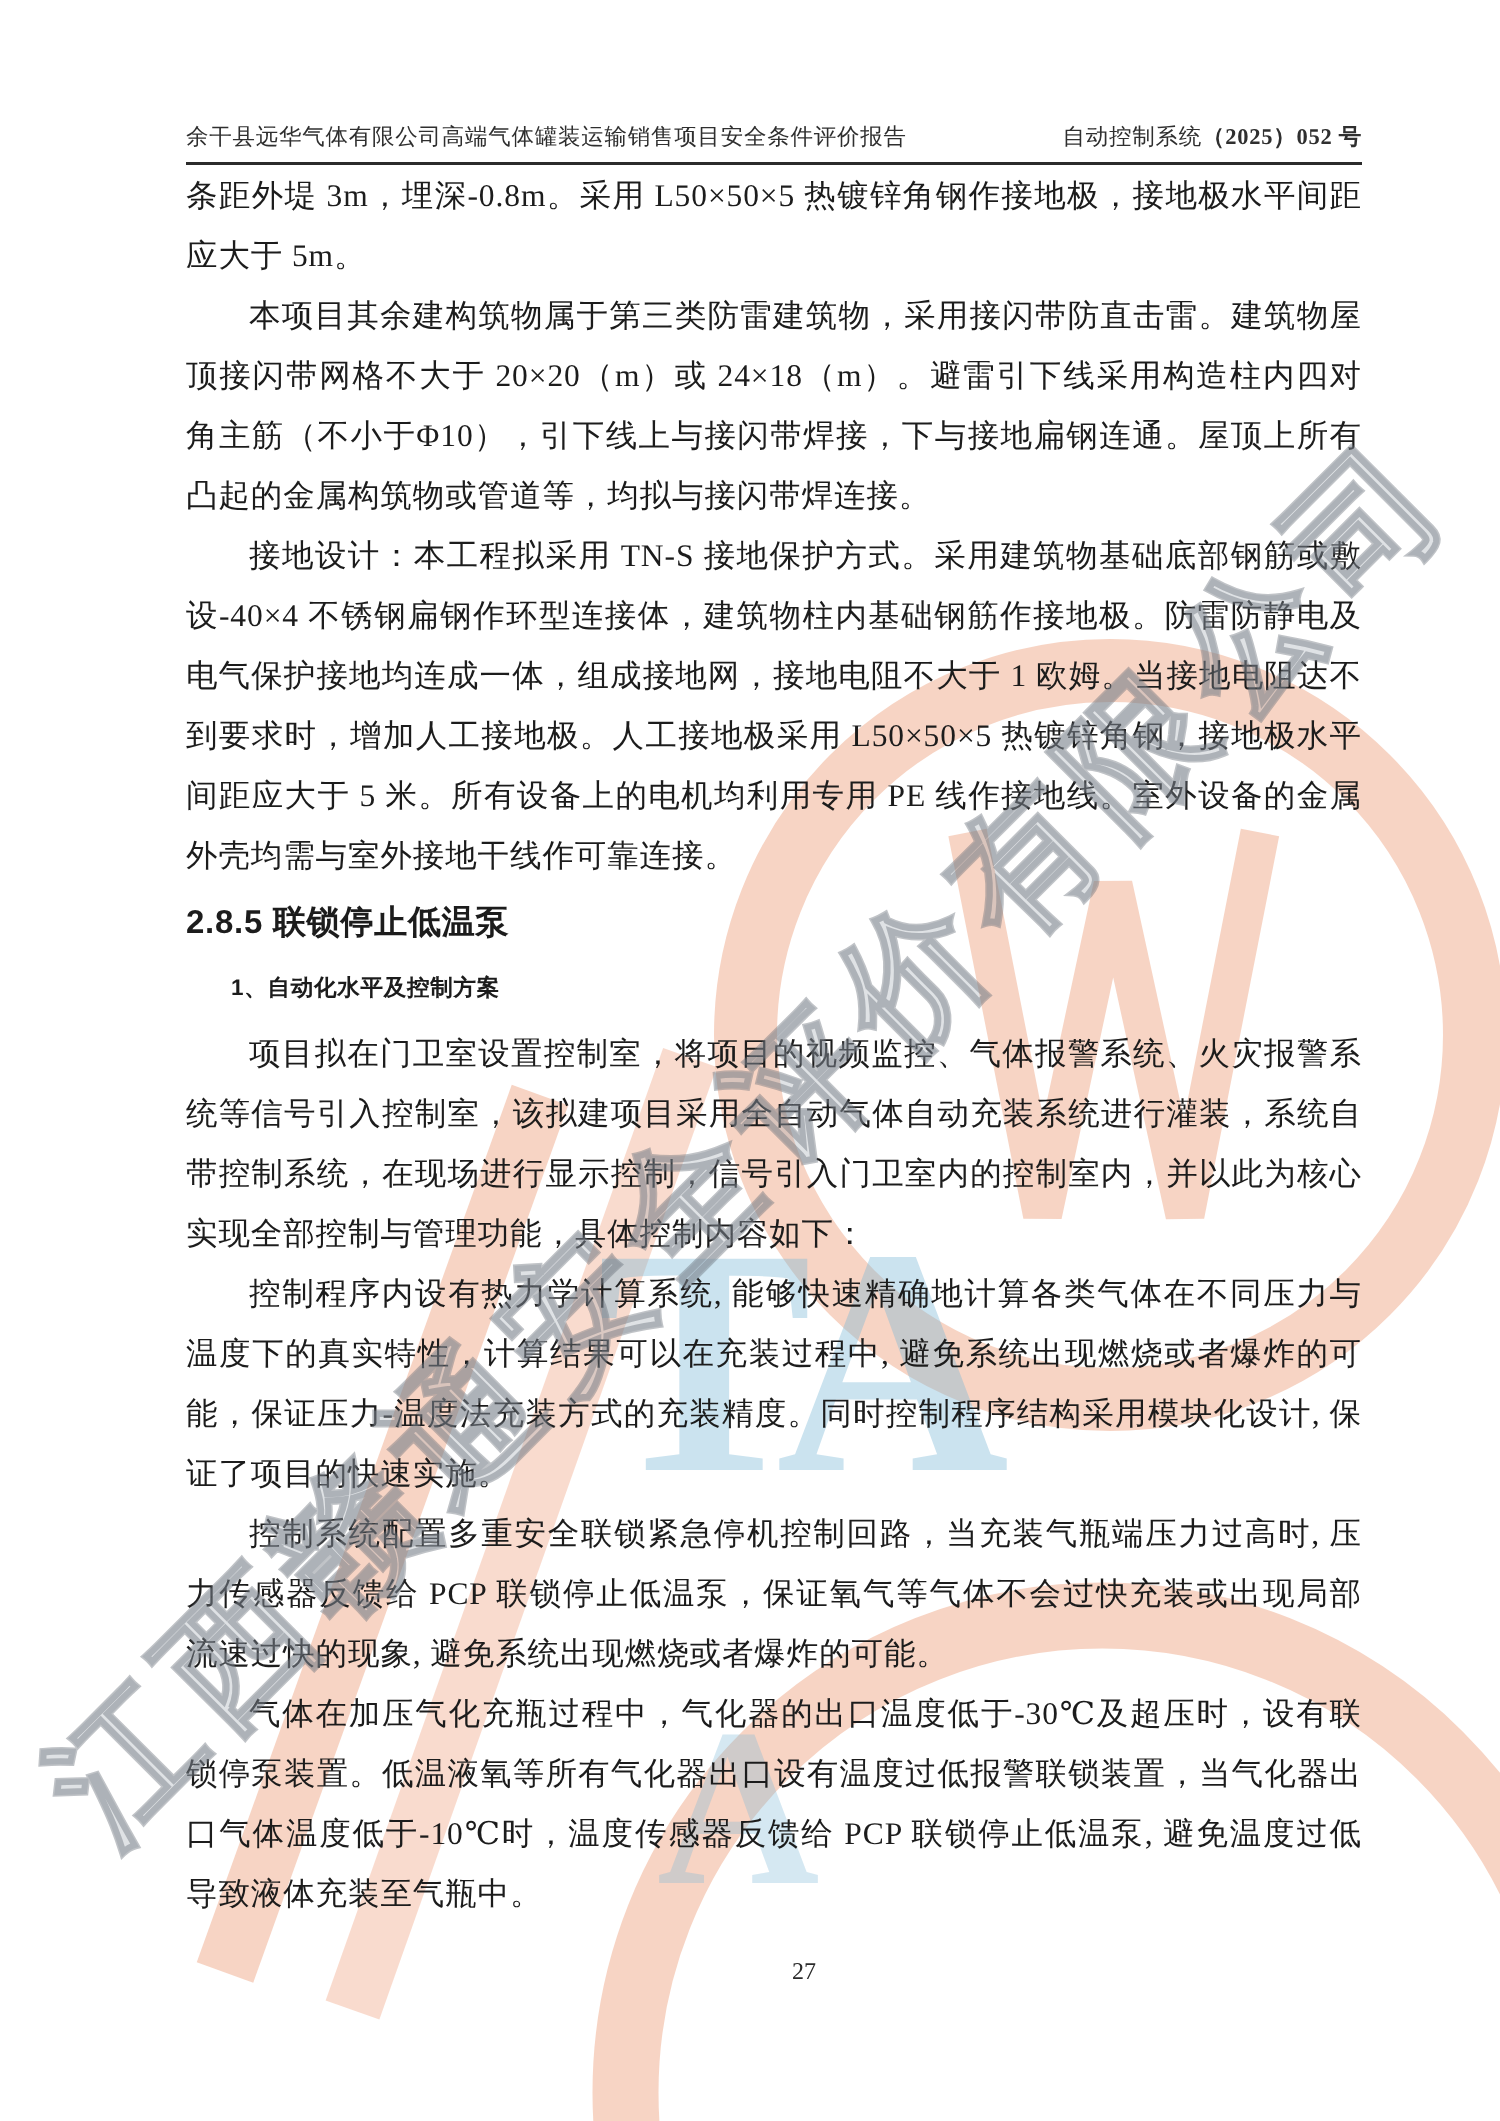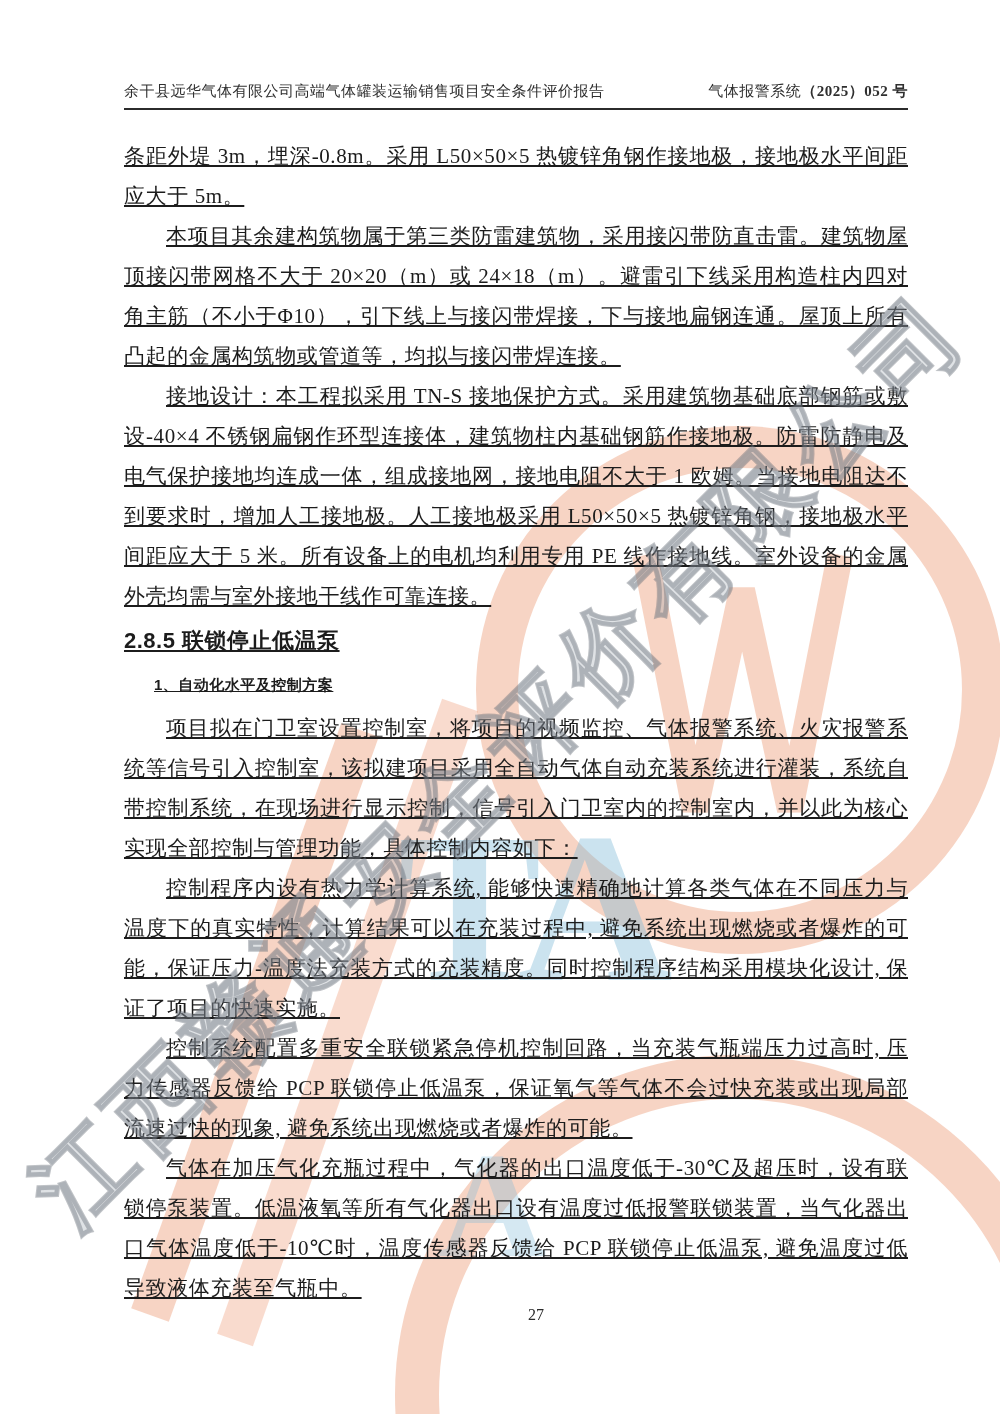--- a/index.html
+++ b/index.html
@@ -37,21 +37,21 @@
   }
   
   .content{position:relative;z-index:1;padding:0 92px 0 124px;}
   .hdr{
     display:flex;justify-content:space-between;align-items:flex-end;
     padding-top:82px;padding-bottom:7px;
     border-bottom:2px solid #2b2b2b;
     font-size:15px;color:#2f2f2f;letter-spacing:0.5px;
   }
   .hdr .num b{font-weight:bold;}
-  .bodytext{margin-top:26px;font-size:21px;line-height:40px;text-align:justify;letter-spacing:0.6px;text-decoration:underline;}
+  .bodytext{font-size:21px;line-height:40px;text-align:justify;letter-spacing:0.6px;}
   .para{text-indent:2em;margin:0;}
   .para.plain{text-indent:0;}
   .h-section{
     font-family:"Liberation Sans","DejaVu Sans",sans-serif;
     font-weight:bold;font-size:22px;line-height:42px;margin:4px 0 0 0;
     letter-spacing:0.5px;
   }
   .h-sub{
     font-family:"Liberation Sans","DejaVu Sans",sans-serif;
     font-weight:bold;font-size:15px;line-height:42px;margin:2px 0 2px 0;
@@ -77,21 +77,21 @@
     </g>
   </svg>
 
   <div class="wm-monogram">TA</div>
   <div class="wm-monogram-2">A</div>
 
   <div class="content">
 
     <div class="hdr">
       <span>余干县远华气体有限公司高端气体罐装运输销售项目安全条件评价报告</span>
-      <span class="num"><span>气体报警系统</span><b>（2025）052 号</b></span>
+      <span class="num"><span>自动控制系统</span><b>（2025）052 号</b></span>
     </div>
 
     <div class="bodytext">
       <p class="para plain">条距外堤 3m，埋深-0.8m。采用 L50×50×5 热镀锌角钢作接地极，接地极水平间距应大于 5m。</p>
       <p class="para">本项目其余建构筑物属于第三类防雷建筑物，采用接闪带防直击雷。建筑物屋顶接闪带网格不大于 20×20（m）或 24×18（m）。避雷引下线采用构造柱内四对角主筋（不小于Φ10），引下线上与接闪带焊接，下与接地扁钢连通。屋顶上所有凸起的金属构筑物或管道等，均拟与接闪带焊连接。</p>
       <p class="para">接地设计：本工程拟采用 TN-S 接地保护方式。采用建筑物基础底部钢筋或敷设-40×4 不锈钢扁钢作环型连接体，建筑物柱内基础钢筋作接地极。防雷防静电及电气保护接地均连成一体，组成接地网，接地电阻不大于 1 欧姆。当接地电阻达不到要求时，增加人工接地极。人工接地极采用 L50×50×5 热镀锌角钢，接地极水平间距应大于 5 米。所有设备上的电机均利用专用 PE 线作接地线。室外设备的金属外壳均需与室外接地干线作可靠连接。</p>
       <h3 class="h-section">2.8.5 联锁停止低温泵</h3>
       <h4 class="h-sub">1、自动化水平及控制方案</h4>
       <p class="para">项目拟在门卫室设置控制室，将项目的视频监控、气体报警系统、火灾报警系统等信号引入控制室，该拟建项目采用全自动气体自动充装系统进行灌装，系统自带控制系统，在现场进行显示控制，信号引入门卫室内的控制室内，并以此为核心实现全部控制与管理功能，具体控制内容如下：</p>
       <p class="para">控制程序内设有热力学计算系统, 能够快速精确地计算各类气体在不同压力与温度下的真实特性，计算结果可以在充装过程中, 避免系统出现燃烧或者爆炸的可能，保证压力-温度法充装方式的充装精度。同时控制程序结构采用模块化设计, 保证了项目的快速实施。</p>

